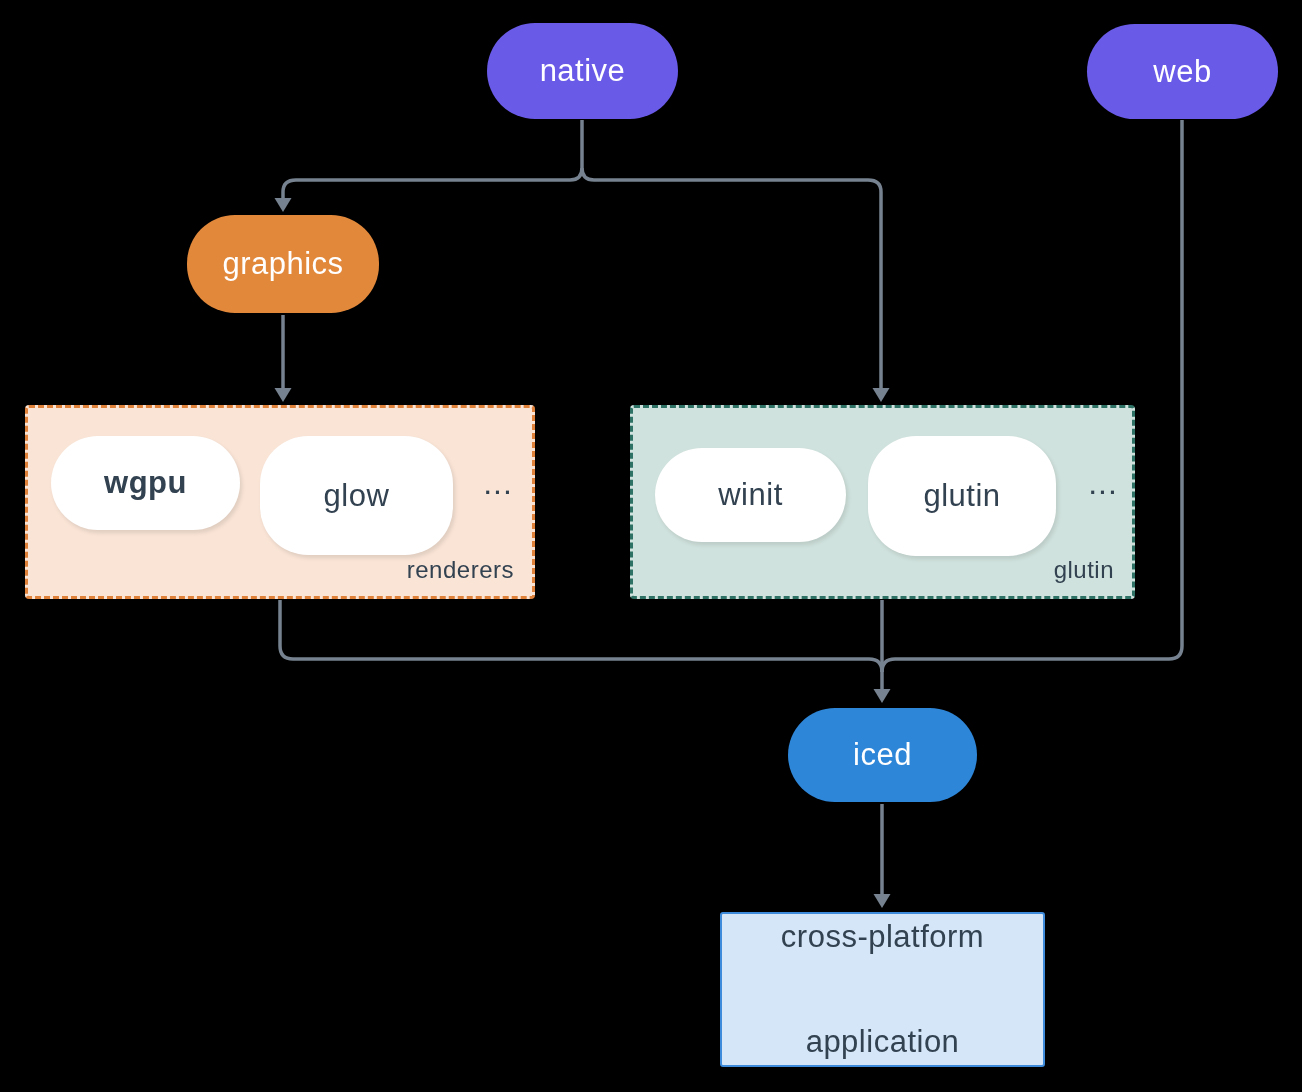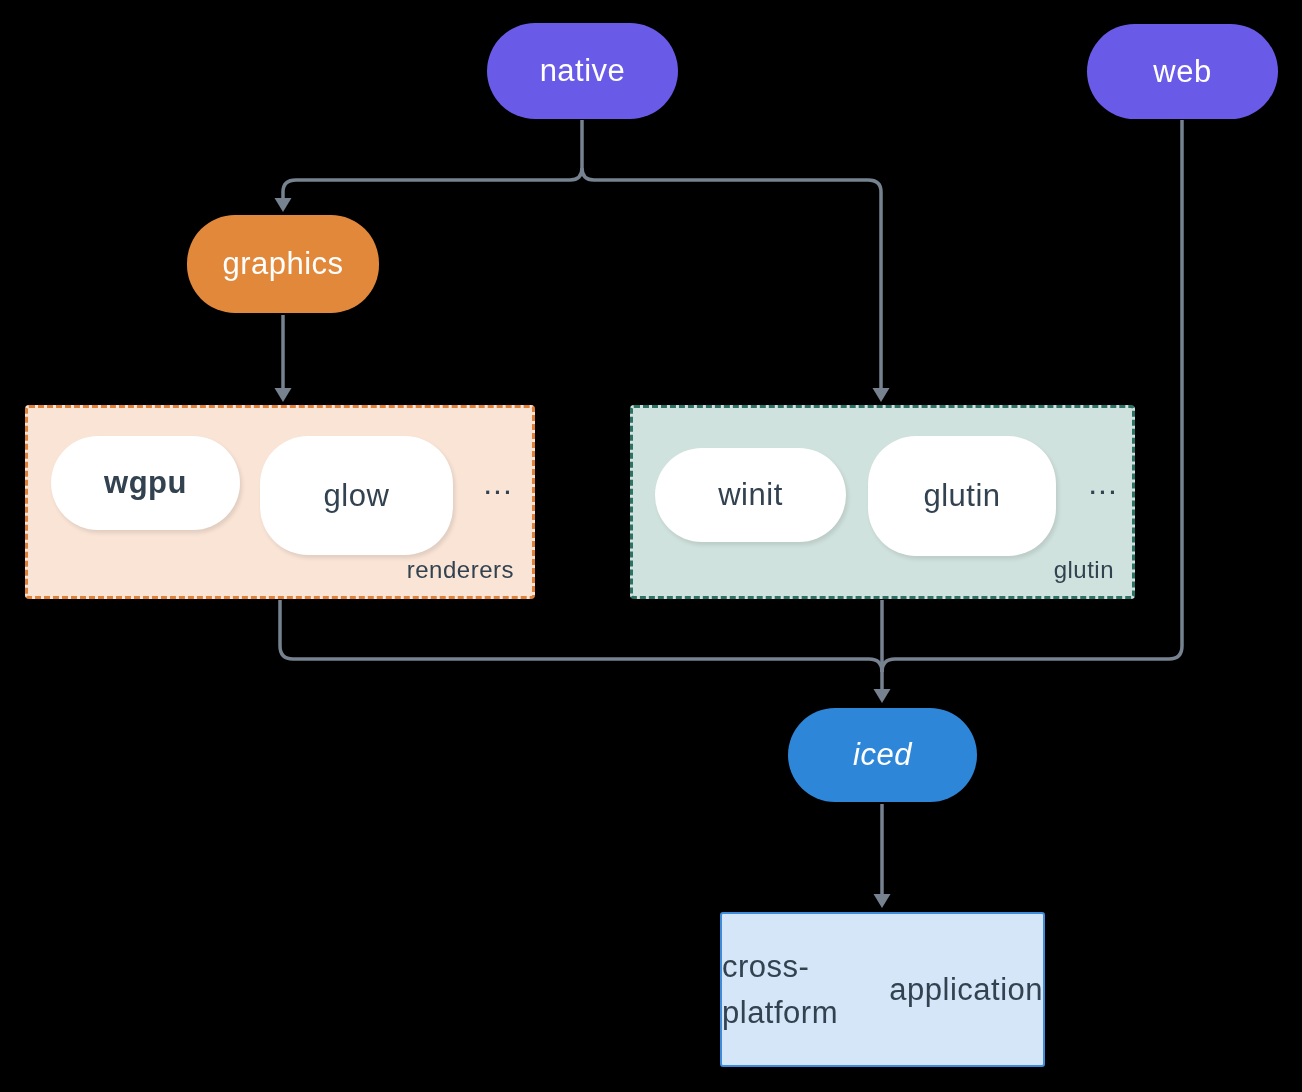--- a/index.html
+++ b/index.html
@@ -25,21 +25,21 @@
   }
   .edges{position:absolute;left:0;top:0;width:1302px;height:1092px;}
   .edges path{stroke:var(--c-line);stroke-width:3.5;fill:none;}
   .edges polygon{fill:var(--c-line);stroke:none;}
   .pill{
     position:absolute;display:flex;align-items:center;justify-content:center;
     border-radius:48px;font-size:31px;letter-spacing:.5px;
   }
   .pill.purple{background:var(--c-purple);color:var(--c-text-light);}
   .pill.orange{background:var(--c-orange);color:var(--c-text-light);}
-  .pill.blue{background:var(--c-blue);color:var(--c-text-light);font-style:italic;}
+  .pill.blue{background:var(--c-blue);color:var(--c-text-light);}
   .pill.white{
     background:var(--c-pill-white);color:var(--c-text-dark);
     box-shadow:2px 3px 4px rgba(0,0,0,0.10);
   }
   .group{position:absolute;border-radius:4px;}
   .group.renderers{
     left:25px;top:405px;width:510px;height:194px;
     background:var(--c-renderers-fill);border:3px dashed var(--c-renderers-border);
     box-sizing:border-box;
   }
@@ -54,21 +54,21 @@
   }
   .ellipsis{
     position:absolute;left:438px;top:28px;width:64px;height:94px;
     display:flex;align-items:center;justify-content:center;
     color:var(--c-text-dark);font-size:32px;letter-spacing:1px;
   }
   .app-box{
     position:absolute;left:720px;top:912px;width:325px;height:155px;
     background:var(--c-app-fill);border:2.5px solid var(--c-app-border);
     border-radius:3px;box-sizing:border-box;
-    display:flex;flex-direction:row;align-items:center;justify-content:space-between;
+    display:flex;flex-direction:column;align-items:center;justify-content:space-between;
     color:var(--c-text-dark);font-size:31px;line-height:46px;letter-spacing:.5px;
   }
   
   .n-native{left:487px;top:23px;width:191px;height:96px;}
   .n-web{left:1087px;top:24px;width:191px;height:95px;justify-content:center;}
   .n-graphics{left:187px;top:215px;width:192px;height:98px;}
   .n-wgpu{left:23px;top:28px;width:189px;height:94px;font-weight:bold;}
   .n-glow{left:232px;top:28px;width:193px;height:119px;}
   .n-winit{left:22px;top:28px;width:191px;height:94px;margin-top:12px;}
   .n-glutin{left:235px;top:28px;width:188px;height:120px;}

